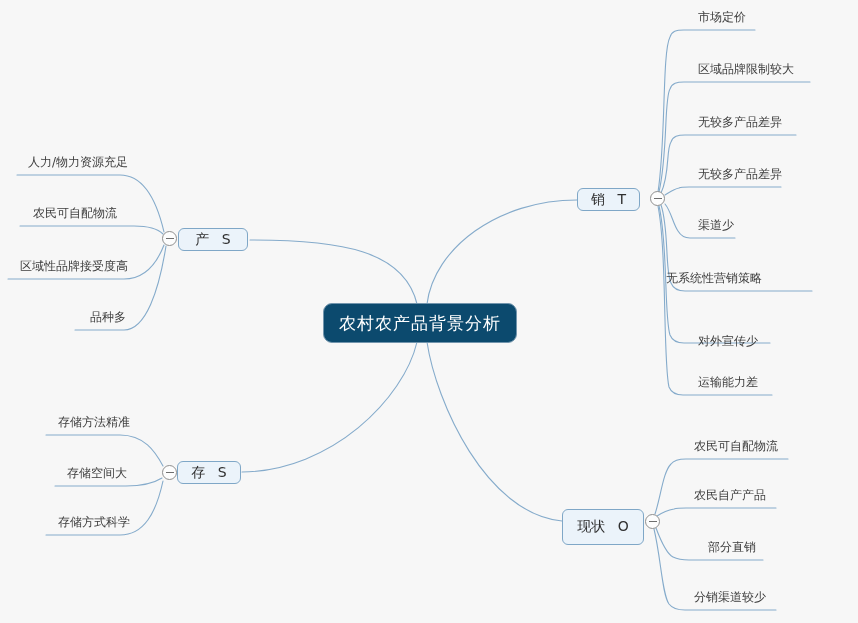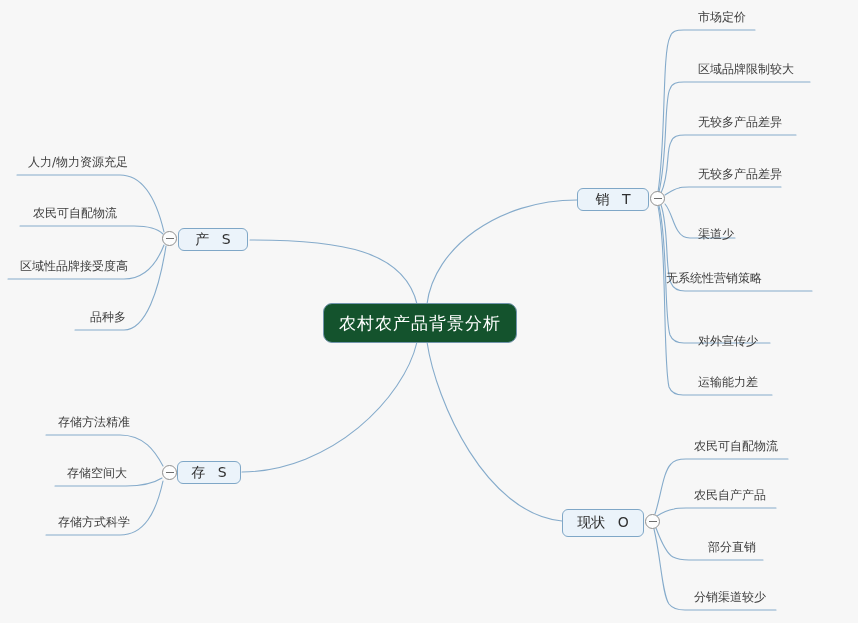--- a/index.html
+++ b/index.html
@@ -24,21 +24,21 @@
   .conn-layer path {
     fill: none;
     stroke: #85abcb;
     stroke-width: 1.1;
     stroke-linecap: round;
   }
   .root-topic {
     position: absolute;
     left: 323px; top: 303px;
     width: 194px; height: 40px;
-    background: #14532d;
+    background: #0c4a6e;
     border: 1px solid #7295ad;
     border-radius: 9px;
     box-sizing: border-box;
     color: #ffffff;
     font-size: 17px;
     letter-spacing: 1px;
     display: flex;
     align-items: center;
     justify-content: center;
     white-space: nowrap;
@@ -53,40 +53,40 @@
     color: #2f2f2f;
     font-size: 14px;
     word-spacing: 8px;
     display: flex;
     align-items: center;
     justify-content: center;
     white-space: nowrap;
     cursor: default;
   }
   .b1 { left: 178px; top: 228px; width: 70px; height: 23px; }
-  .b2 { left: 577px; top: 188px; width: 72px; height: 23px; }
+  .b2 { left: 577px; top: 188px; width: 63px; height: 23px; }
   .b3 { left: 177px; top: 461px; width: 64px; height: 23px; }
-  .b4 { left: 562px; top: 509px; width: 82px; height: 28px; }
+  .b4 { left: 562px; top: 509px; width: 82px; height: 36px; }
   .leaf {
     position: absolute;
     color: #3d3d3d;
     font-size: 12px;
     line-height: 14px;
     white-space: nowrap;
     cursor: default;
   }
   .l-b1c1 { left: 28px;  top: 155px; }
   .l-b1c2 { left: 33px;  top: 206px; }
   .l-b1c3 { left: 20px;  top: 259px; }
   .l-b1c4 { left: 90px;  top: 310px; }
   .l-b2c1 { left: 698px; top: 10px;  }
   .l-b2c2 { left: 698px; top: 62px;  }
   .l-b2c3 { left: 698px; top: 115px; }
   .l-b2c4 { left: 698px; top: 167px; }
-  .l-b2c5 { left: 698px; top: 227px; }
+  .l-b2c5 { left: 698px; top: 218px; }
   .l-b2c6 { left: 666px; top: 271px; }
   .l-b2c7 { left: 698px; top: 334px; }
   .l-b2c8 { left: 698px; top: 375px; }
   .l-b3c1 { left: 58px;  top: 415px; }
   .l-b3c2 { left: 67px;  top: 466px; }
   .l-b3c3 { left: 58px;  top: 515px; }
   .l-b4c1 { left: 694px; top: 439px; }
   .l-b4c2 { left: 694px; top: 488px; }
   .l-b4c3 { left: 708px; top: 540px; }
   .l-b4c4 { left: 694px; top: 590px; }

